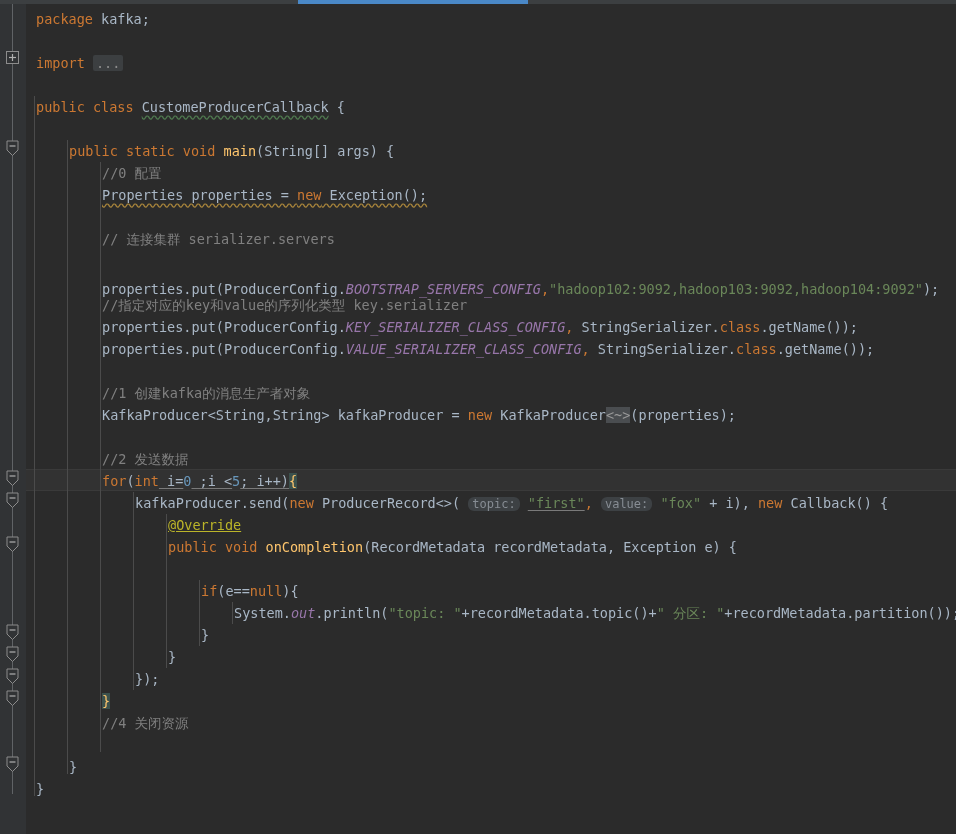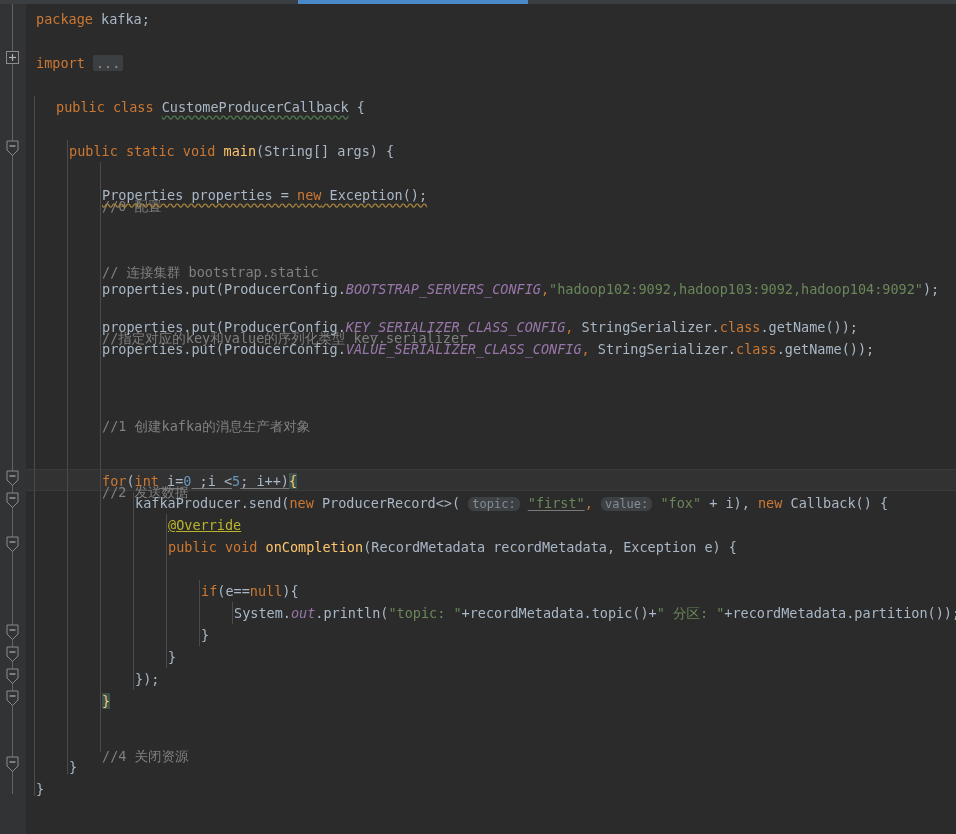--- a/index.html
+++ b/index.html
@@ -93,21 +93,21 @@
     white-space: pre;
     font-size: 13.5px;
     letter-spacing: 0px;
     color: #a9b7c6;
   }
 
   
   .kw      { color: #cc7832; }          
   .str     { color: #6a8759; }          
   .num     { color: #6897bb; }          
-  .cmt     { color: #808080; margin-top: 33px; }          
+  .cmt     { color: #808080; }          
   .ident   { color: #a9b7c6; }          
   .cname   { color: #a9b7c6; }          
   .sfield  { color: #9876aa; font-style: italic; }  
   .mdecl   { color: #ffc66d; }          
   .anno    { color: #bbb529; text-decoration: underline; }          
   .semi    { color: #cc7832; }          
   .wavy-class {
     text-decoration: underline wavy #4f7a4f;
     text-underline-offset: 3px;
   }
@@ -235,40 +235,41 @@
     <div class="indent-guide" style="left:74px; top:158px; height:590px;"></div>
     <div class="indent-guide" style="left:107px;top:488px; height:198px;"></div>
     <div class="indent-guide" style="left:140px;top:510px; height:154px;"></div>
     <div class="indent-guide" style="left:173px;top:576px; height:66px;"></div>
     <div class="indent-guide" style="left:206px;top:598px; height:22px;"></div>
 
     <div class="line" style="top:4px;left:10px;"><span class="kw">package</span><span> </span><span class="ident">kafka;</span></div>
 
     <div class="line" style="top:48px;left:10px;"><span class="kw">import</span><span> </span><span class="fold-placeholder">...</span></div>
 
-    <div class="line" style="top:92px;left:10px;padding-left:20px;"><span class="kw">public</span><span> </span><span class="kw">class</span><span> </span><span class="cname wavy-class">CustomeProducerCallback</span><span> {</span></div>
+    <div class="line" style="top:92px;left:10px;"><span class="kw">public</span><span> </span><span class="kw">class</span><span> </span><span class="cname wavy-class">CustomeProducerCallback</span><span> {</span></div>
 
     <div class="line" style="top:136px;left:43px;"><span class="kw">public</span><span> </span><span class="kw">static</span><span> </span><span class="kw">void</span><span> </span><span class="mdecl">main</span><span class="ident">(String[] args) {</span></div>
 
     <div class="line cmt" style="top:158px;left:76px;">//0 配置</div>
 
     <div class="line wavy-warn" style="top:180px;left:76px;"><span class="ident">Properties properties = </span><span class="kw">new</span><span class="ident"> Exception();</span></div>
 
-    <div class="line cmt" style="top:224px;left:76px;">// 连接集群 bootstrap.static</div>
+    <div class="line cmt" style="top:224px;left:76px;">// 连接集群 serializer.servers</div>
 
     <div class="line" style="top:246px;left:76px;margin-top:28px;"><span class="ident">properties.put(ProducerConfig.</span><span class="sfield">BOOTSTRAP_SERVERS_CONFIG</span><span class="semi">,</span><span class="str">"hadoop102:9092,hadoop103:9092,hadoop104:9092"</span><span class="ident">);</span></div>
 
     <div class="line cmt" style="top:290px;left:76px;">//指定对应的key和value的序列化类型 key.serializer</div>
 
     <div class="line" style="top:312px;left:76px;"><span class="ident">properties.put(ProducerConfig.</span><span class="sfield">KEY_SERIALIZER_CLASS_CONFIG</span><span class="semi">,</span><span class="ident"> StringSerializer.</span><span class="kw">class</span><span class="ident">.getName());</span></div>
 
     <div class="line" style="top:334px;left:76px;"><span class="ident">properties.put(ProducerConfig.</span><span class="sfield">VALUE_SERIALIZER_CLASS_CONFIG</span><span class="semi">,</span><span class="ident"> StringSerializer.</span><span class="kw">class</span><span class="ident">.getName());</span></div>
 
     <div class="line cmt" style="top:378px;left:76px;">//1 创建kafka的消息生产者对象</div>
 
+    <div class="line" style="top:400px;left:76px;"><span class="ident">KafkaProducer&lt;String,String&gt; kafkaProducer = </span><span class="kw">new</span><span class="ident"> KafkaProducer</span><span class="generic-hint">&lt;~&gt;</span><span class="ident">(properties);</span></div>
 
     <div class="line cmt" style="top:444px;left:76px;text-align:right;">//2 发送数据</div>
 
     <div class="line" style="top:466px;left:76px;"><span class="kw">for</span><span class="ident">(</span><span class="kw">int</span><span class="ident ul"> i=</span><span class="num">0</span><span class="ident ul"> ;i &lt;</span><span class="num">5</span><span class="ident ul">; i++)</span><span class="brace-match">{</span></div>
 
     <div class="line" style="top:488px;left:109px;"><span class="ident">kafkaProducer.send(</span><span class="kw">new</span><span class="ident"> ProducerRecord&lt;&gt;( </span><span class="inlay">topic:</span><span> </span><span class="str ul">"first"</span><span class="semi">, </span><span class="inlay">value:</span><span> </span><span class="str">"fox"</span><span class="ident"> + i), </span><span class="kw">new</span><span class="ident"> Callback() {</span></div>
 
     <div class="line anno" style="top:510px;left:142px;">@Override</div>
 
     <div class="line" style="top:532px;left:142px;"><span class="kw">public</span><span> </span><span class="kw">void</span><span> </span><span class="mdecl">onCompletion</span><span class="ident">(RecordMetadata recordMetadata, Exception e) {</span></div>

